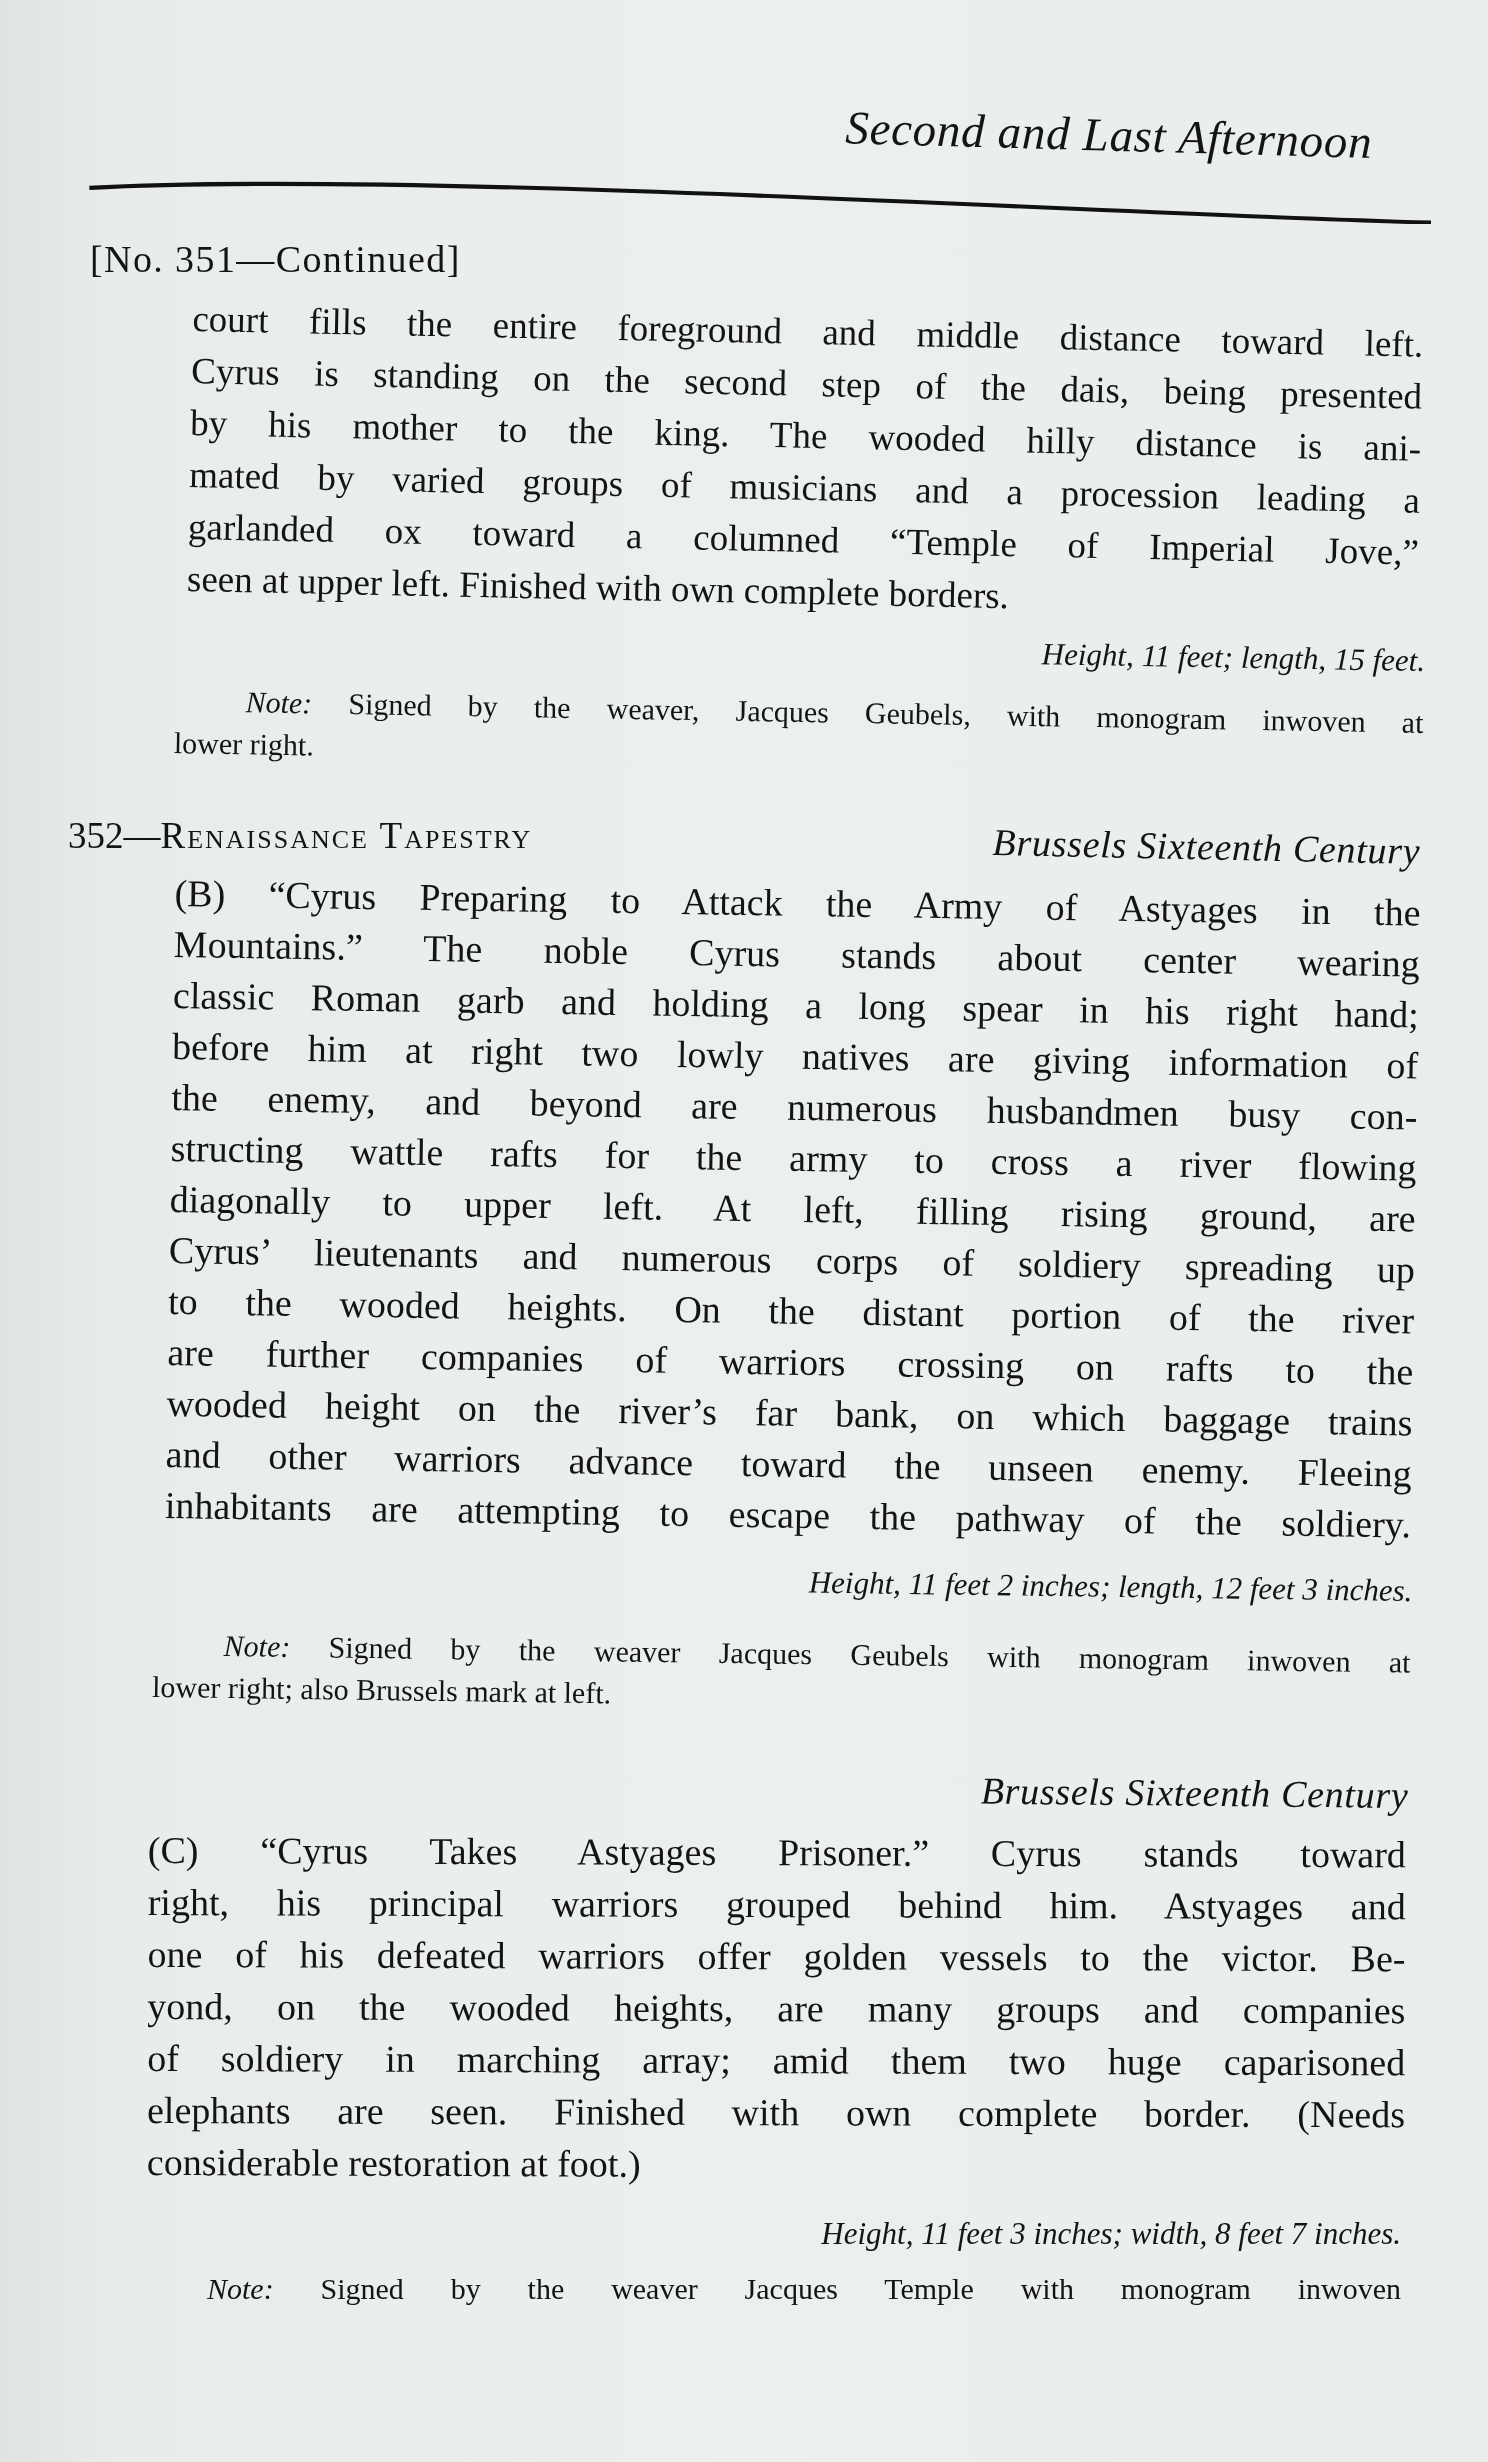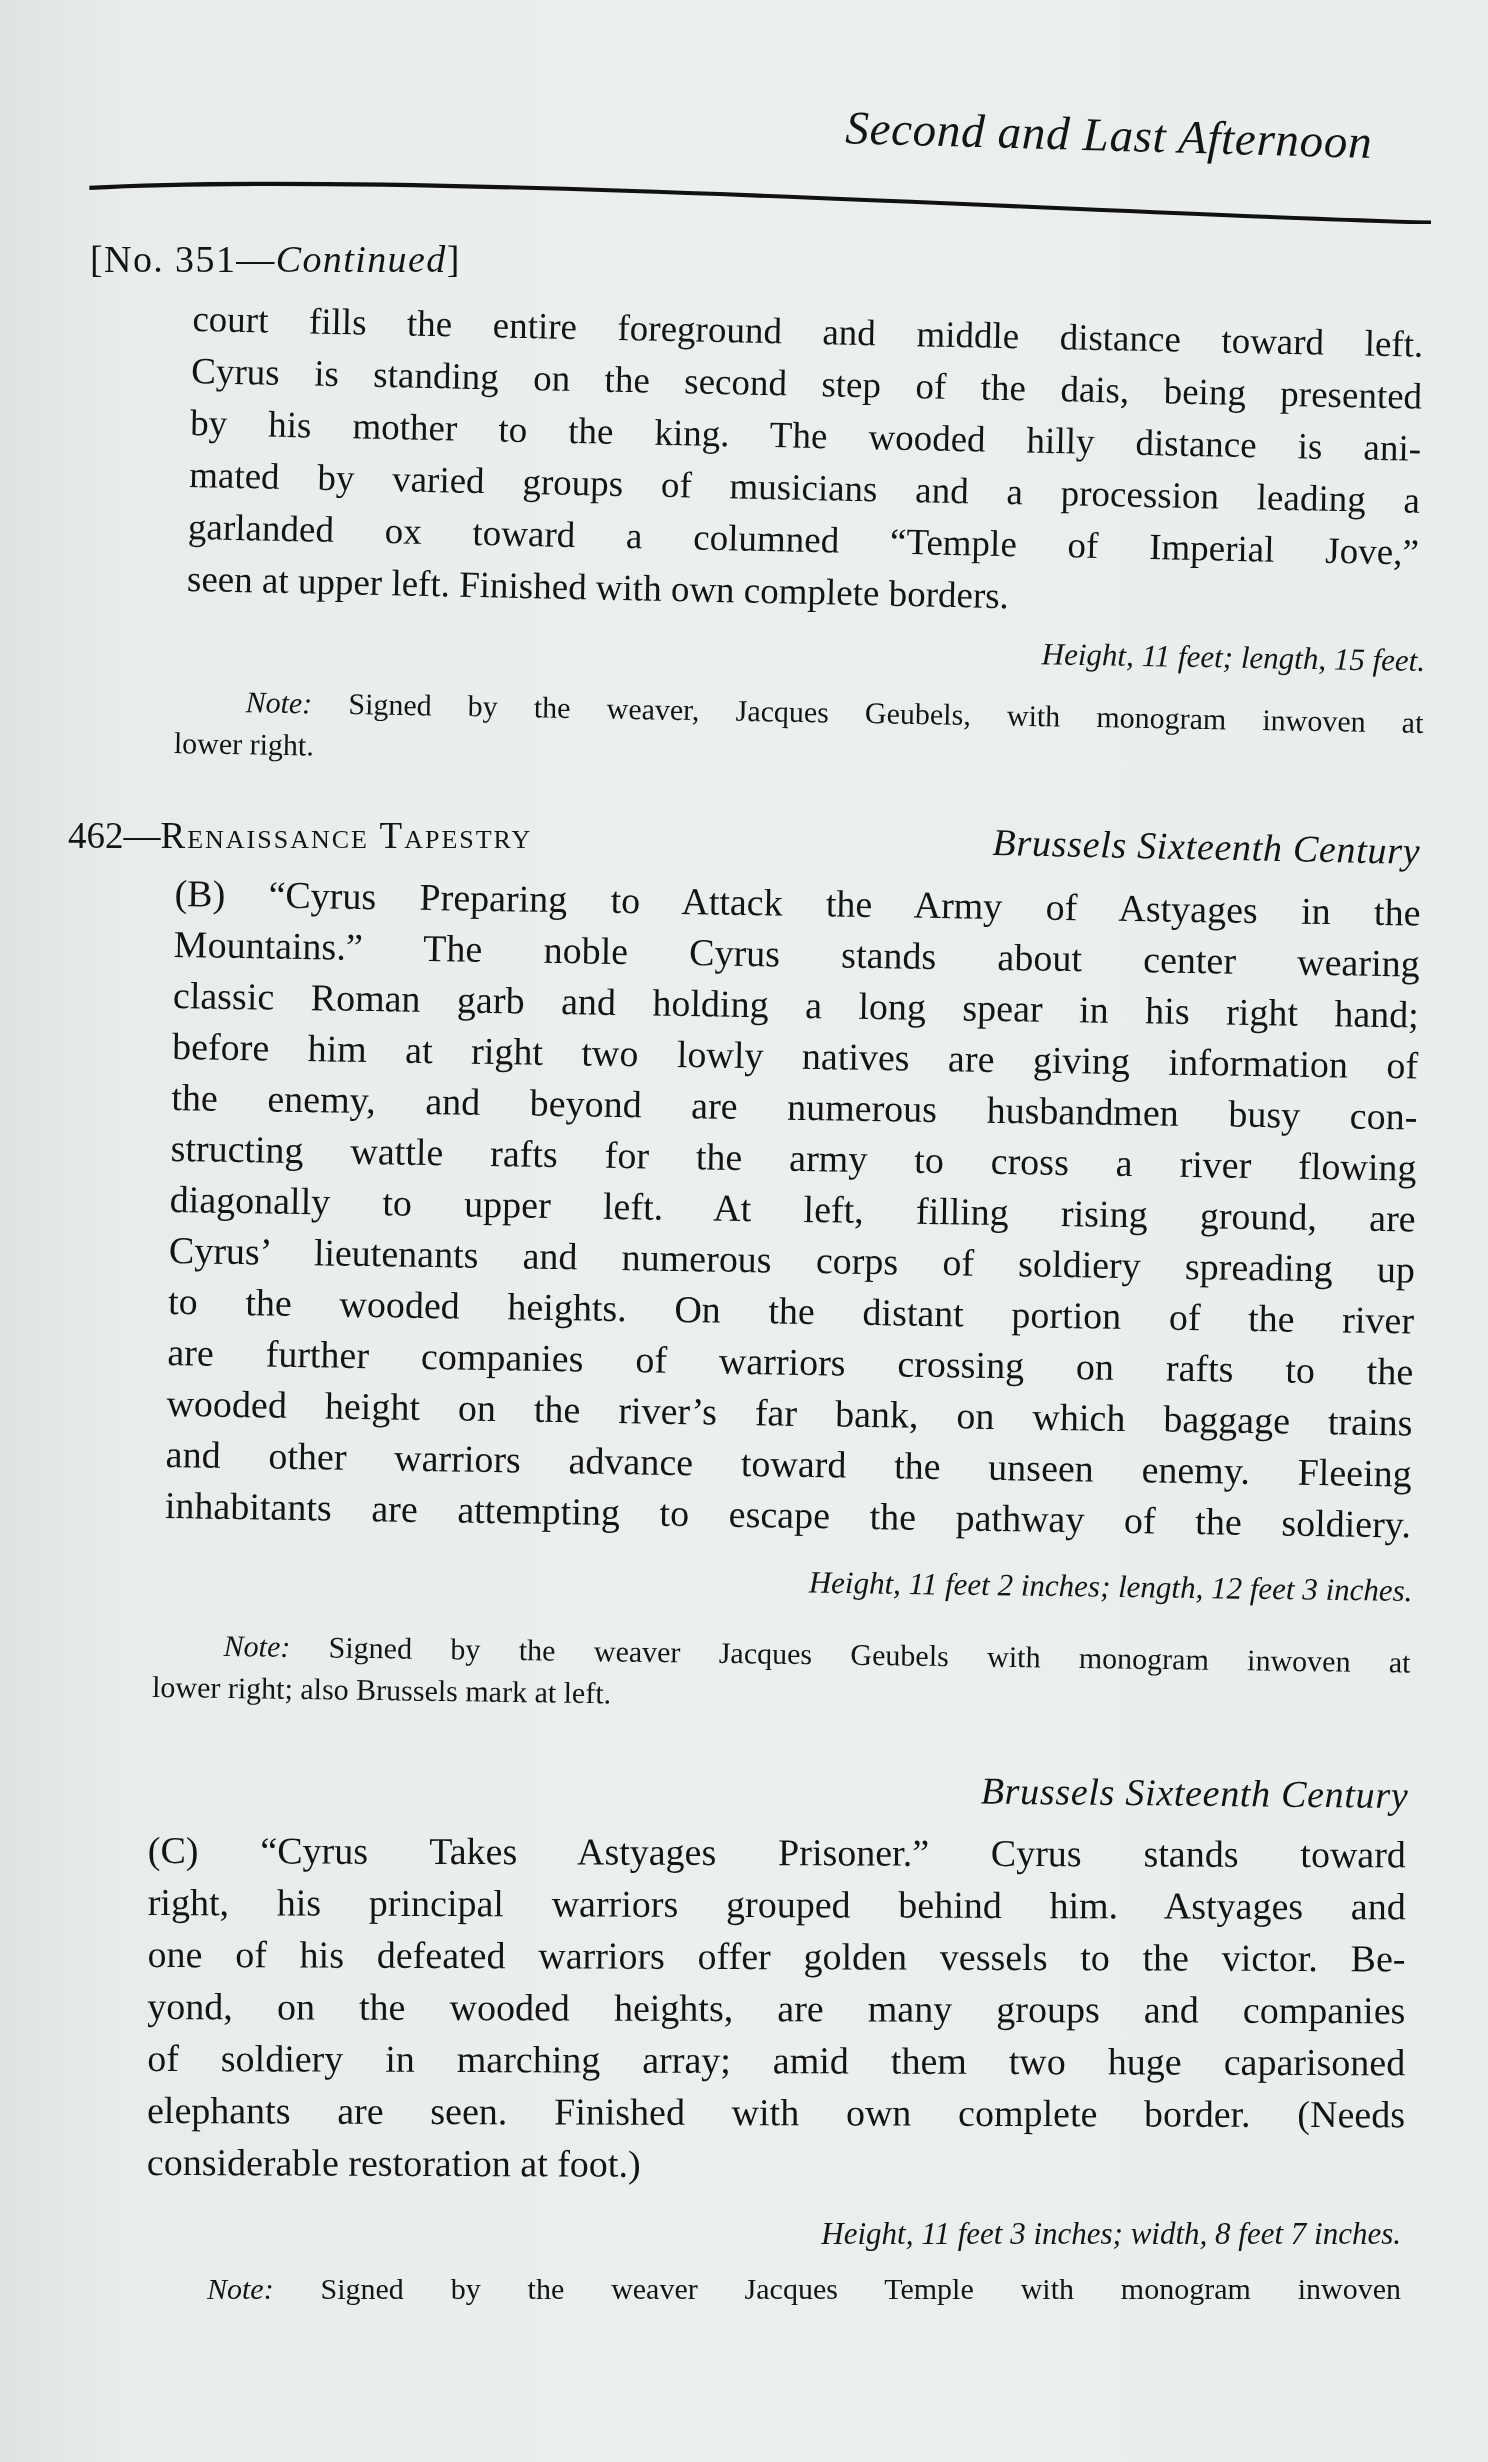--- a/index.html
+++ b/index.html
@@ -52,21 +52,21 @@
       position: absolute;
       font-size: 37px;
       line-height: 51px;
     }
     .continued {
       left: 90px;
       top: 234px;
       font-size: 38px;
       letter-spacing: 1.4px;
     }
-    .continued .it { font-style: italic; }
+    .continued .it { }
     .para {
       text-align: justify;
       text-align-last: justify;
     }
     .para .line {
       display: block;
       text-align: justify;
       text-align-last: justify;
       white-space: nowrap;
     }
@@ -132,21 +132,21 @@
   </div>
 
   <div class="dims" style="right:64px; top:643px; transform: rotate(1deg); transform-origin:right top;">Height, 11 feet; length, 15 feet.</div>
 
   <div class="note" style="left:175px; top:680px; width:1249px; transform: rotate(1deg); transform-origin:left top;">
     <span class="line" style="padding-left:71px;"><span class="lbl">Note:</span> <span>Signed by the weaver, Jacques Geubels, with monogram inwoven at</span></span>
     <span class="line last">lower right.</span>
   </div>
 
   <div class="entry-head" style="left:68px; top:814px;">
-    <span>462—</span><span class="smallcaps">Renaissance Tapestry</span>
+    <span>352—</span><span class="smallcaps">Renaissance Tapestry</span>
   </div>
   <div class="origin" style="right:68px; top:829px; transform: rotate(1.2deg); transform-origin:right top;">Brussels Sixteenth Century</div>
 
   <div class="block para" style="left:175px; top:868px; width:1246px; font-size:38px; line-height:51px; transform: rotate(0.9deg); transform-origin:left top;">
     <span class="line">(B) “Cyrus Preparing to Attack the Army of Astyages in the</span>
     <span class="line">Mountains.” The noble Cyrus stands about center wearing</span>
     <span class="line">classic Roman garb and holding a long spear in his right hand;</span>
     <span class="line">before him at right two lowly natives are giving information of</span>
     <span class="line">the enemy, and beyond are numerous husbandmen busy con-</span>
     <span class="line">structing wattle rafts for the army to cross a river flowing</span>

